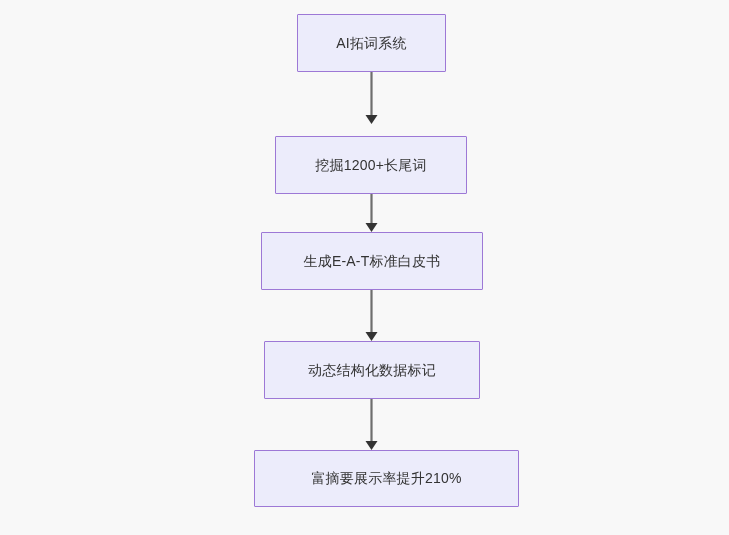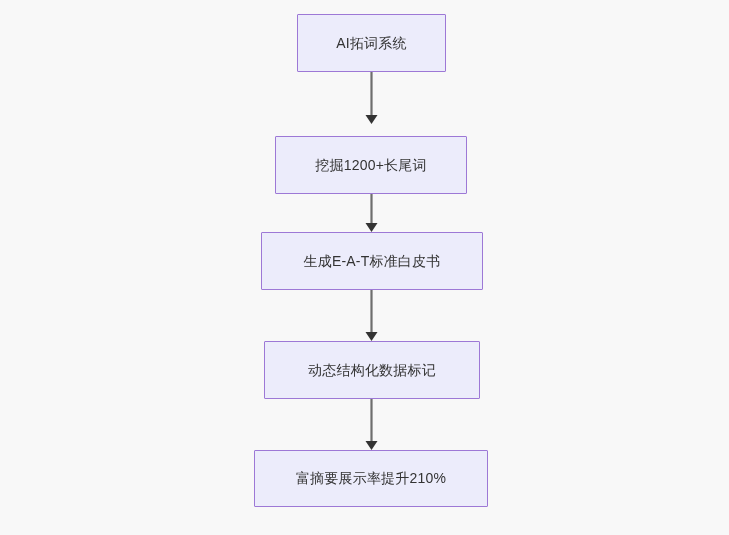--- a/index.html
+++ b/index.html
@@ -39,21 +39,21 @@
   .node-label {
     display: block;
     text-align: center;
   }
 
   
   .node-1 { left: 297px; top: 14px;  width: 149px; height: 58px; }
   .node-2 { left: 275px; top: 136px; width: 192px; height: 58px; }
   .node-3 { left: 261px; top: 232px; width: 222px; height: 58px; }
   .node-4 { left: 264px; top: 341px; width: 216px; height: 58px; }
-  .node-5 { left: 254px; top: 450px; width: 234px; height: 57px; }
+  .node-5 { left: 254px; top: 450px; width: 265px; height: 57px; }
 
   
   .edge {
     position: absolute;
     left: 0;
     top: 0;
     width: 729px;
     height: 535px;
     pointer-events: none;
   }

